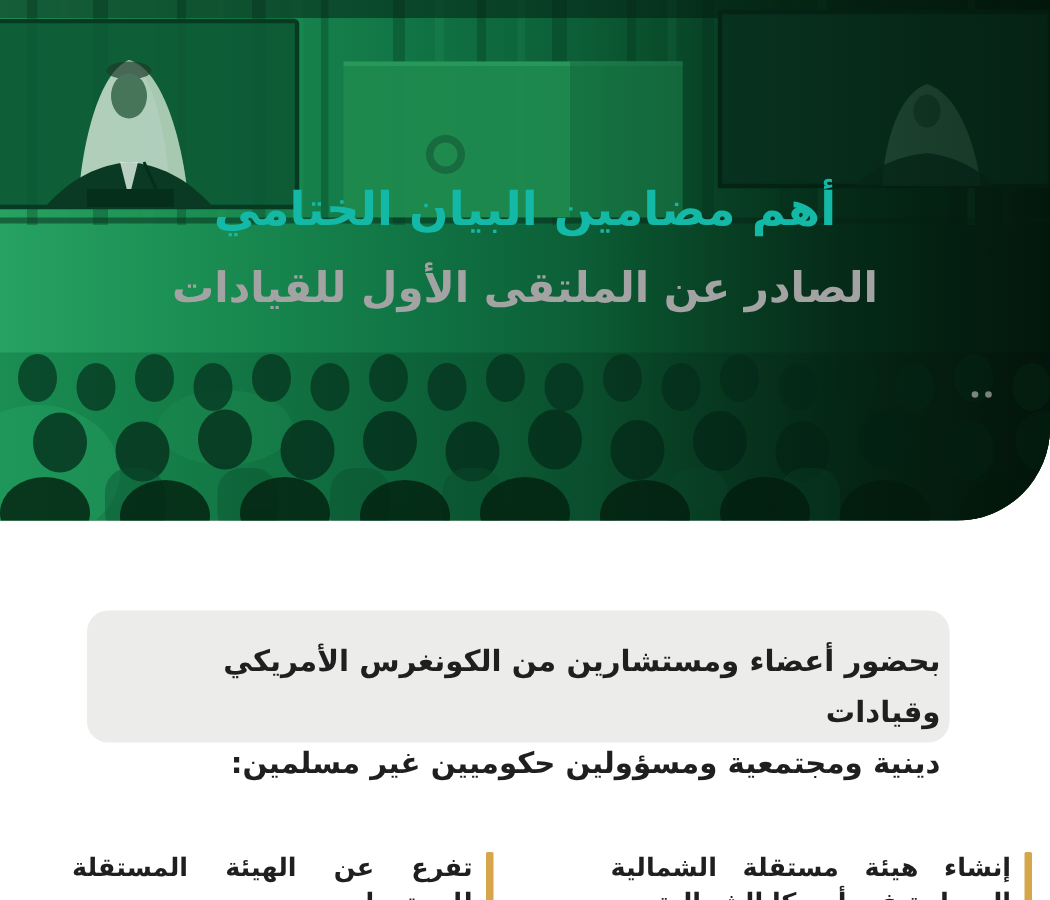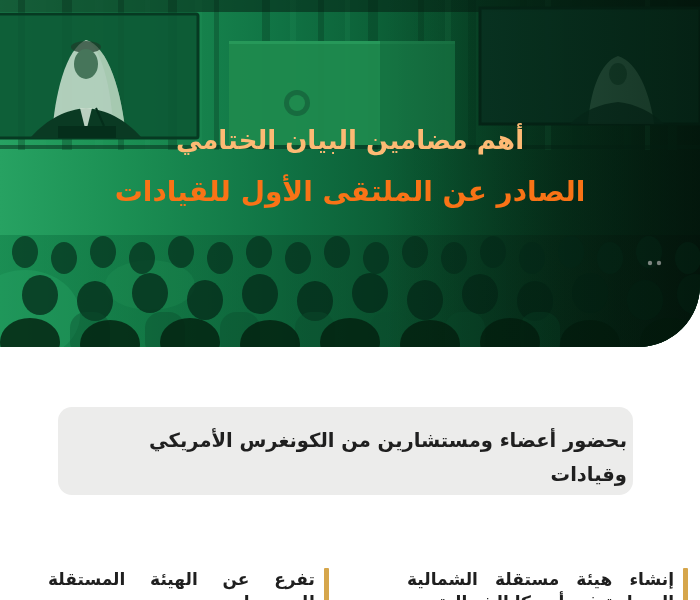--- a/index.html
+++ b/index.html
@@ -38,32 +38,32 @@
   .hero-text {
     position: absolute;
     top: 118px;
     left: 0;
     right: 0;
     text-align: center;
     direction: rtl;
   }
   .hero-title {
     margin: 0;
-    font-size: 26px;
+    font-size: 31px;
     line-height: 44px;
     font-weight: 800;
-    color: #fdba74;
+    color: #14b8a6;
     letter-spacing: 0;
   }
   .hero-sub {
     margin: 10px 0 0 0;
     font-size: 28px;
     line-height: 40px;
     font-weight: 700;
-    color: #f97316;
+    color: #a3a3a3;
   }
   .hero-sub span { display: block; }
   
   .intro-box {
     position: absolute;
     top: 407px;
     left: 58px;
     width: 575px;
     height: 88px;
     box-sizing: border-box;
@@ -270,20 +270,21 @@
     <div class="hero-text">
       <h1 class="hero-title">أهم مضامين البيان الختامي</h1>
       <h2 class="hero-sub">
         <span>الصادر عن الملتقى الأول للقيادات</span>
       </h2>
     </div>
   </div>
 
   <div class="intro-box">
     <span class="line">بحضور أعضاء ومستشارين من الكونغرس الأمريكي وقيادات</span>
+    <span class="line">دينية ومجتمعية ومسؤولين حكوميين غير مسلمين:</span>
   </div>
 
   <div class="items">
     <div class="item">
       <span class="accent-bar"></span>
       <p class="item-text">
         <span class="l1">إنشاء هيئة مستقلة الشمالية</span>
         <span class="l2">المسلمة في أمريكا الشمالية والجنوبية</span>
       </p>
     </div>

